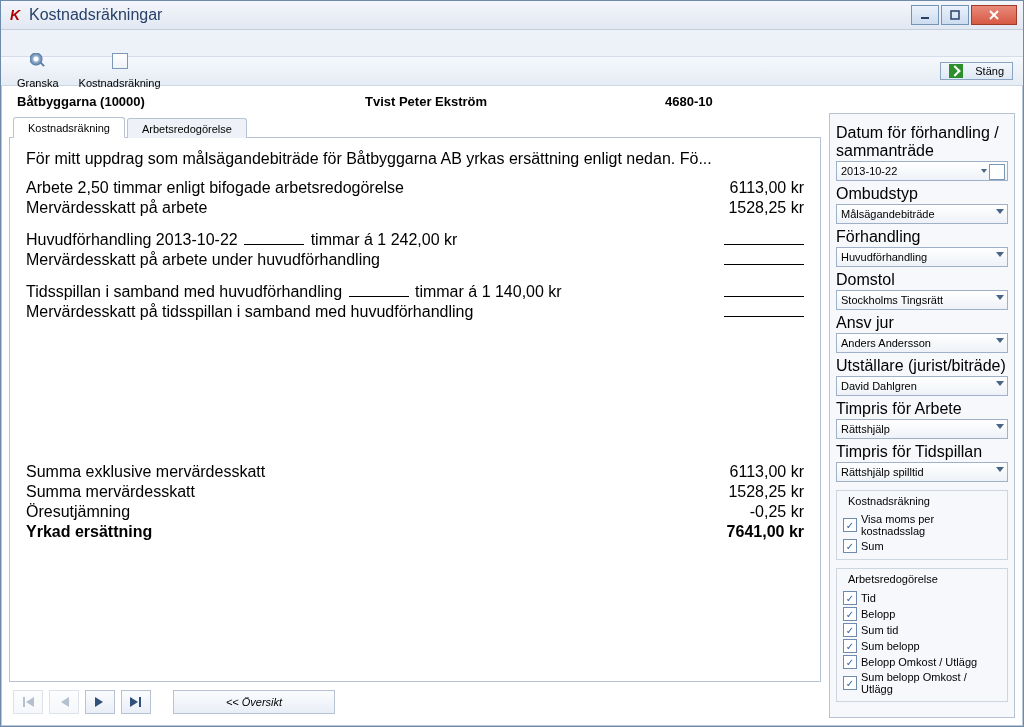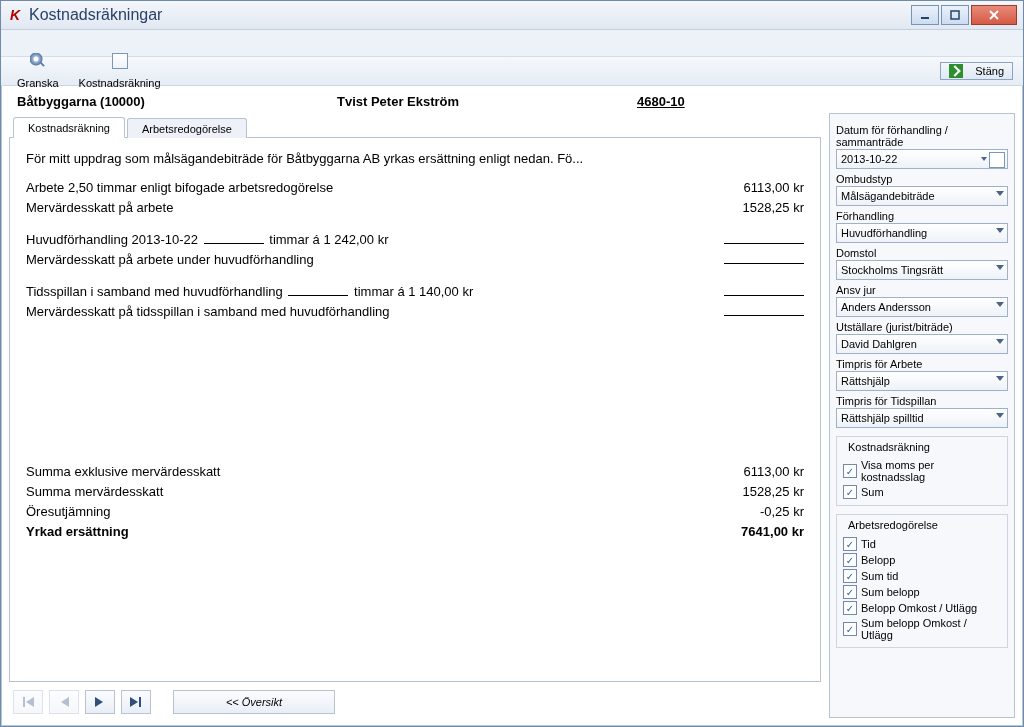--- a/index.html
+++ b/index.html
@@ -19,41 +19,41 @@
 .tool .ic{width:16px;height:16px;display:inline-block;}
 .ic-mag{background:radial-gradient(circle at 6px 6px,#fff 2px,#9db6d4 3px,#5c7ea8 6px,transparent 7px);position:relative;}
 .ic-mag:after{content:"";position:absolute;width:6px;height:2px;background:#5c7ea8;transform:rotate(45deg);left:9px;top:10px;}
 .ic-doc{background:linear-gradient(#fff,#eef3f9);border:1px solid #7a97b8;box-sizing:border-box;}
 .toolbar .flexspacer{flex:1;}
 .stang{display:flex;align-items:center;gap:12px;border:1px solid #8aa4c2;background:linear-gradient(#f3f7fc,#dfe8f3);padding:1px 8px;cursor:pointer;}
 .stang .ic-exit{width:14px;height:14px;background:#2c8f2c;position:relative;}
 .stang .ic-exit:after{content:"";position:absolute;width:6px;height:6px;border:2px solid #fff;border-left:none;border-bottom:none;transform:rotate(45deg);left:2px;top:3px;}
 .headerrow{display:flex;padding:8px 16px 4px 16px;font-weight:bold;font-size:13px;}
 .headerrow .h1{flex:0 0 320px;}
-.headerrow .h2{flex:0 0 300px;}
-.headerrow .h3{flex:1;text-decoration:underline;}
+.headerrow .h2{flex:0 0 300px;margin-left:28px;}
+.headerrow .h3{flex:1;}
 .content{flex:1;display:flex;gap:8px;padding:0 8px 8px 8px;min-height:0;}
 .leftcol{flex:1;display:flex;flex-direction:column;min-height:0;}
 .tabs{height:24px;display:flex;align-items:flex-end;border-bottom:1px solid #b7c3d3;padding-left:4px;position:relative;z-index:2;}
 .tab{border:1px solid #b7c3d3;border-bottom:none;padding:4px 14px 3px 14px;background:#eef2f8;margin-right:2px;border-radius:3px 3px 0 0;cursor:pointer;position:relative;top:1px;}
 .tab.active{background:#fff;border-bottom:1px solid #fff;}
-.docframe{flex:1;border:1px solid #b7c3d3;border-top:none;background:#fff;padding:12px 16px;overflow:auto;font-size:13px;line-height:18px;}
+.docframe{flex:1;border:1px solid #b7c3d3;border-top:none;background:#fff;padding:12px 16px;overflow:auto;font-size:16px;line-height:18px;}
 .docframe table.kv{width:100%;border-collapse:collapse;}
 .docframe td{vertical-align:top;padding:1px 0;}
 .docframe td.amount{text-align:right;width:120px;white-space:nowrap;}
 .docframe .sep{height:10px;}
 .blankline{display:inline-block;border-bottom:1px solid #000;width:60px;height:12px;margin:0 2px;}
 .amount .uline{display:inline-block;border-bottom:1px solid #000;width:80px;height:12px;}
 .bold{font-weight:bold;}
 .bottombar{display:flex;align-items:center;gap:6px;padding:8px 4px 4px 4px;}
 .navbtn{width:28px;height:22px;border:1px solid #b7c3d3;background:linear-gradient(#fbfcfe,#e9eef6);display:flex;align-items:center;justify-content:center;cursor:pointer;}
 .navbtn.disabled{opacity:.45;cursor:default;}
 .oversikt{width:160px;height:22px;border:1px solid #b7c3d3;background:linear-gradient(#fbfcfe,#e9eef6);display:flex;align-items:center;justify-content:center;cursor:pointer;font-style:italic;}
 .rightcol{width:186px;border:1px solid #b7c3d3;background:#f6f8fb;padding:6px 6px 8px 6px;box-sizing:border-box;overflow:auto;}
-.field-label{font-size:11px;margin-top:4px;}
+.field-label{font-size:16px;margin-top:4px;}
 .combo,.dateinput{width:100%;height:20px;border:1px solid #9eb1c8;background:linear-gradient(#fff,#eef2f7);box-sizing:border-box;margin-top:1px;display:flex;align-items:center;padding:0 4px;position:relative;cursor:pointer;}
 .combo .arrow{position:absolute;right:3px;top:4px;width:0;height:0;border-left:4px solid transparent;border-right:4px solid transparent;border-top:5px solid #4a6485;}
 .dateinput .cal{position:absolute;right:2px;top:2px;width:14px;height:14px;border:1px solid #7a97b8;background:#fff;}
 .dateinput .dd{position:absolute;right:20px;top:7px;width:0;height:0;border-left:3px solid transparent;border-right:3px solid transparent;border-top:4px solid #4a6485;}
 .group{border:1px solid #cdd5e0;margin-top:8px;padding:4px 6px 6px 6px;}
 .group .legend{font-size:11px;margin:-10px 0 4px 2px;background:#f6f8fb;display:inline-block;padding:0 3px;}
 .chk{display:flex;align-items:center;gap:4px;margin-top:2px;cursor:pointer;}
 .chk .box{width:12px;height:12px;border:1px solid #6e8baf;background:#fff;display:flex;align-items:center;justify-content:center;font-size:10px;color:#2b5fa5;}
 svg{display:block;}
 </style>

